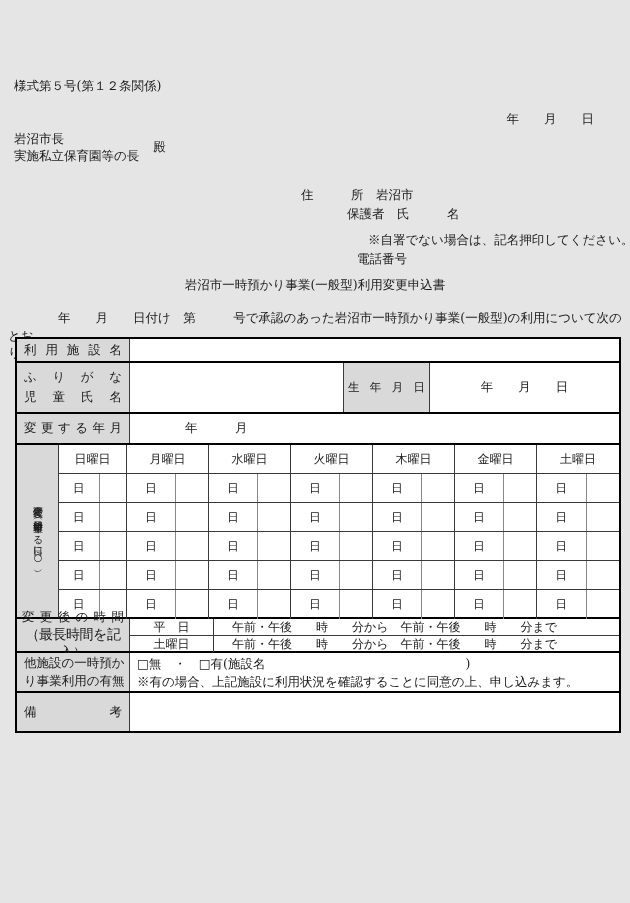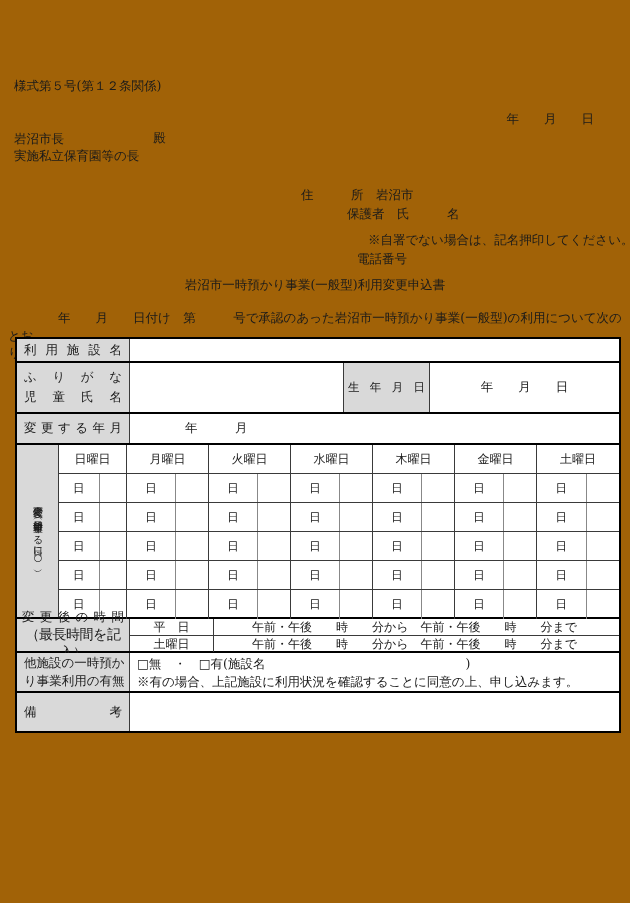--- a/index.html
+++ b/index.html
@@ -6,29 +6,29 @@
     --thin:#3a3a3a;
     --sub:#888;
     --thick:#000;
     --gray:#d9d9d9;
   }
   *{margin:0;padding:0;box-sizing:border-box;}
   html,body{background:#ffffff;}
   .page{
     position:relative;
     width:630px;height:903px;
-    background:#a16207;
+    background:#e5e5e5;
     font-family:"DejaVu Serif","Liberation Serif",serif;
     font-size:12.5px;color:#1a1a1a;
     overflow:hidden;
   }
   .abs{position:absolute;}
   .form-number{left:14px;top:78px;}
   .date-line{left:0;right:36px;top:111px;text-align:right;}
-  .addressee{left:14px;top:130px;display:flex;align-items:flex-start;}
+  .addressee{left:14px;top:130px;display:flex;align-items:center;}
   .addressee .lines div{line-height:17px;}
   .addressee .honorific{margin-left:14px;}
   .contact{left:16px;top:186px;width:100%;}
   .contact div{line-height:18.5px;}
   .addr-line{padding-left:285px;}
   .guardian-line{padding-left:287px;margin-left:44px;}
   .sig-note{padding-left:352px;margin-top:8px;}
   .phone-line{padding-left:341px;}
   .doc-title{left:0;top:277px;width:100%;text-align:center;}
   .intro{left:8px;top:309px;width:616px;line-height:17.5px;}
@@ -93,21 +93,21 @@
 
   
   .time-section{display:flex;height:34px;border-bottom:2px solid var(--thick);}
   .time-head{
     width:113px;flex:0 0 113px;background:var(--gray);
     border-right:1px solid var(--thin);
     display:flex;flex-direction:column;justify-content:center;padding:0 5px;
   }
   .time-head .l2{font-size:14px;text-align:center;letter-spacing:-0.5px;}
   .time-rows{flex:1;display:flex;flex-direction:column;}
-  .time-row{display:flex;height:17px;line-height:16px;gap:20px;}
+  .time-row{display:flex;height:17px;line-height:16px;}
   .time-row.first{border-bottom:1px solid var(--thin);}
   .daytype{
     width:84px;flex:0 0 84px;border-right:1px solid var(--thin);
     display:flex;align-items:center;justify-content:center;font-size:12px;
   }
   .time-value{flex:1;padding-left:18px;font-size:12px;display:flex;align-items:center;}
 
   
   .other-section{display:flex;height:40px;border-bottom:2px solid var(--thick);}
   .other-head{
@@ -208,22 +208,22 @@
       <div class="month-value">年　　　月</div>
     </div>
 
     <div class="wk-section">
       <div class="wk-label">
         <span>変更後の希望日（希望する日に○）</span>
       </div>
       <div class="wk-grid">
           <div class="wk-head">日曜日</div>
           <div class="wk-head">月曜日</div>
+          <div class="wk-head">水曜日</div>
           <div class="wk-head">火曜日</div>
-          <div class="wk-head">水曜日</div>
           <div class="wk-head">木曜日</div>
           <div class="wk-head">金曜日</div>
           <div class="wk-head no-r">土曜日</div>
           <div class="wk-cell">
             <div class="wk-day">日</div>
             <div class="wk-blank"></div>
           </div>
           <div class="wk-cell">
             <div class="wk-day">日</div>
             <div class="wk-blank"></div>

